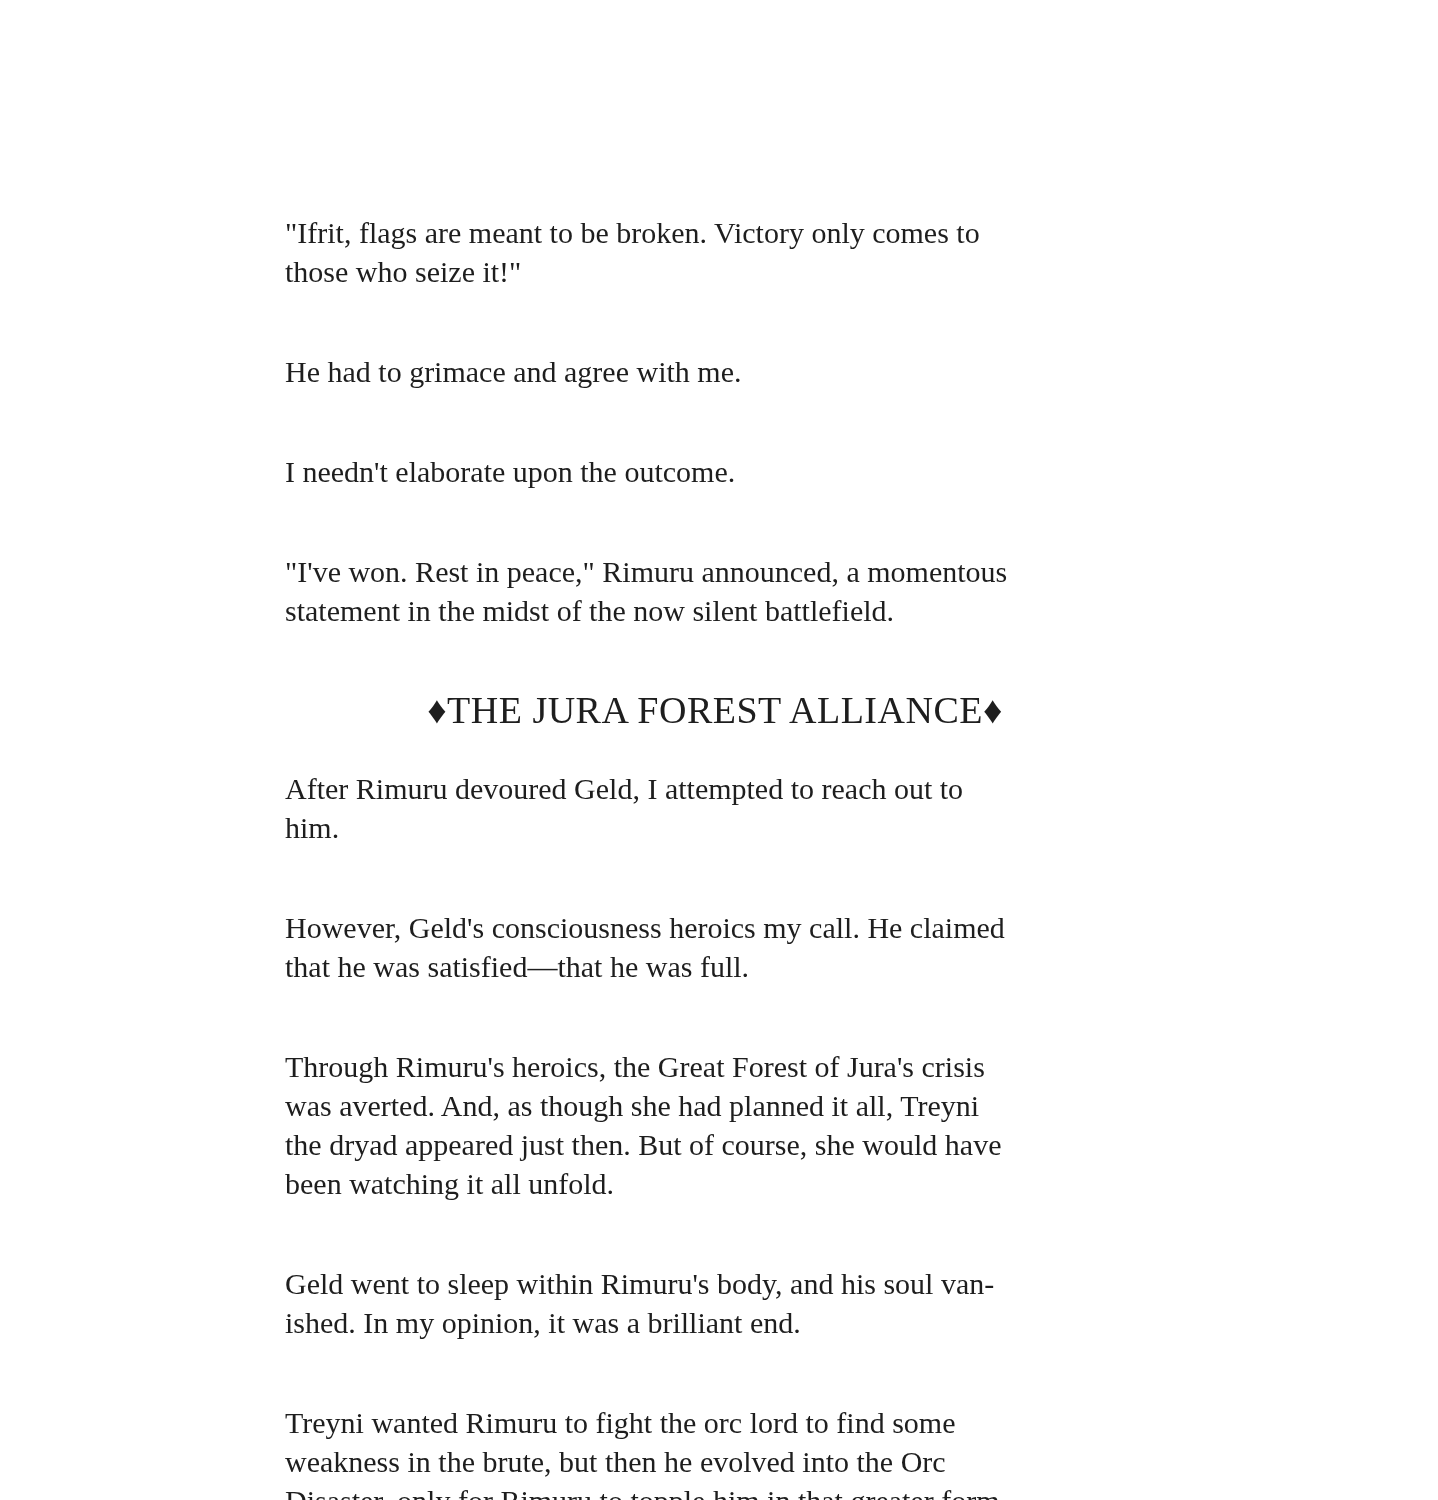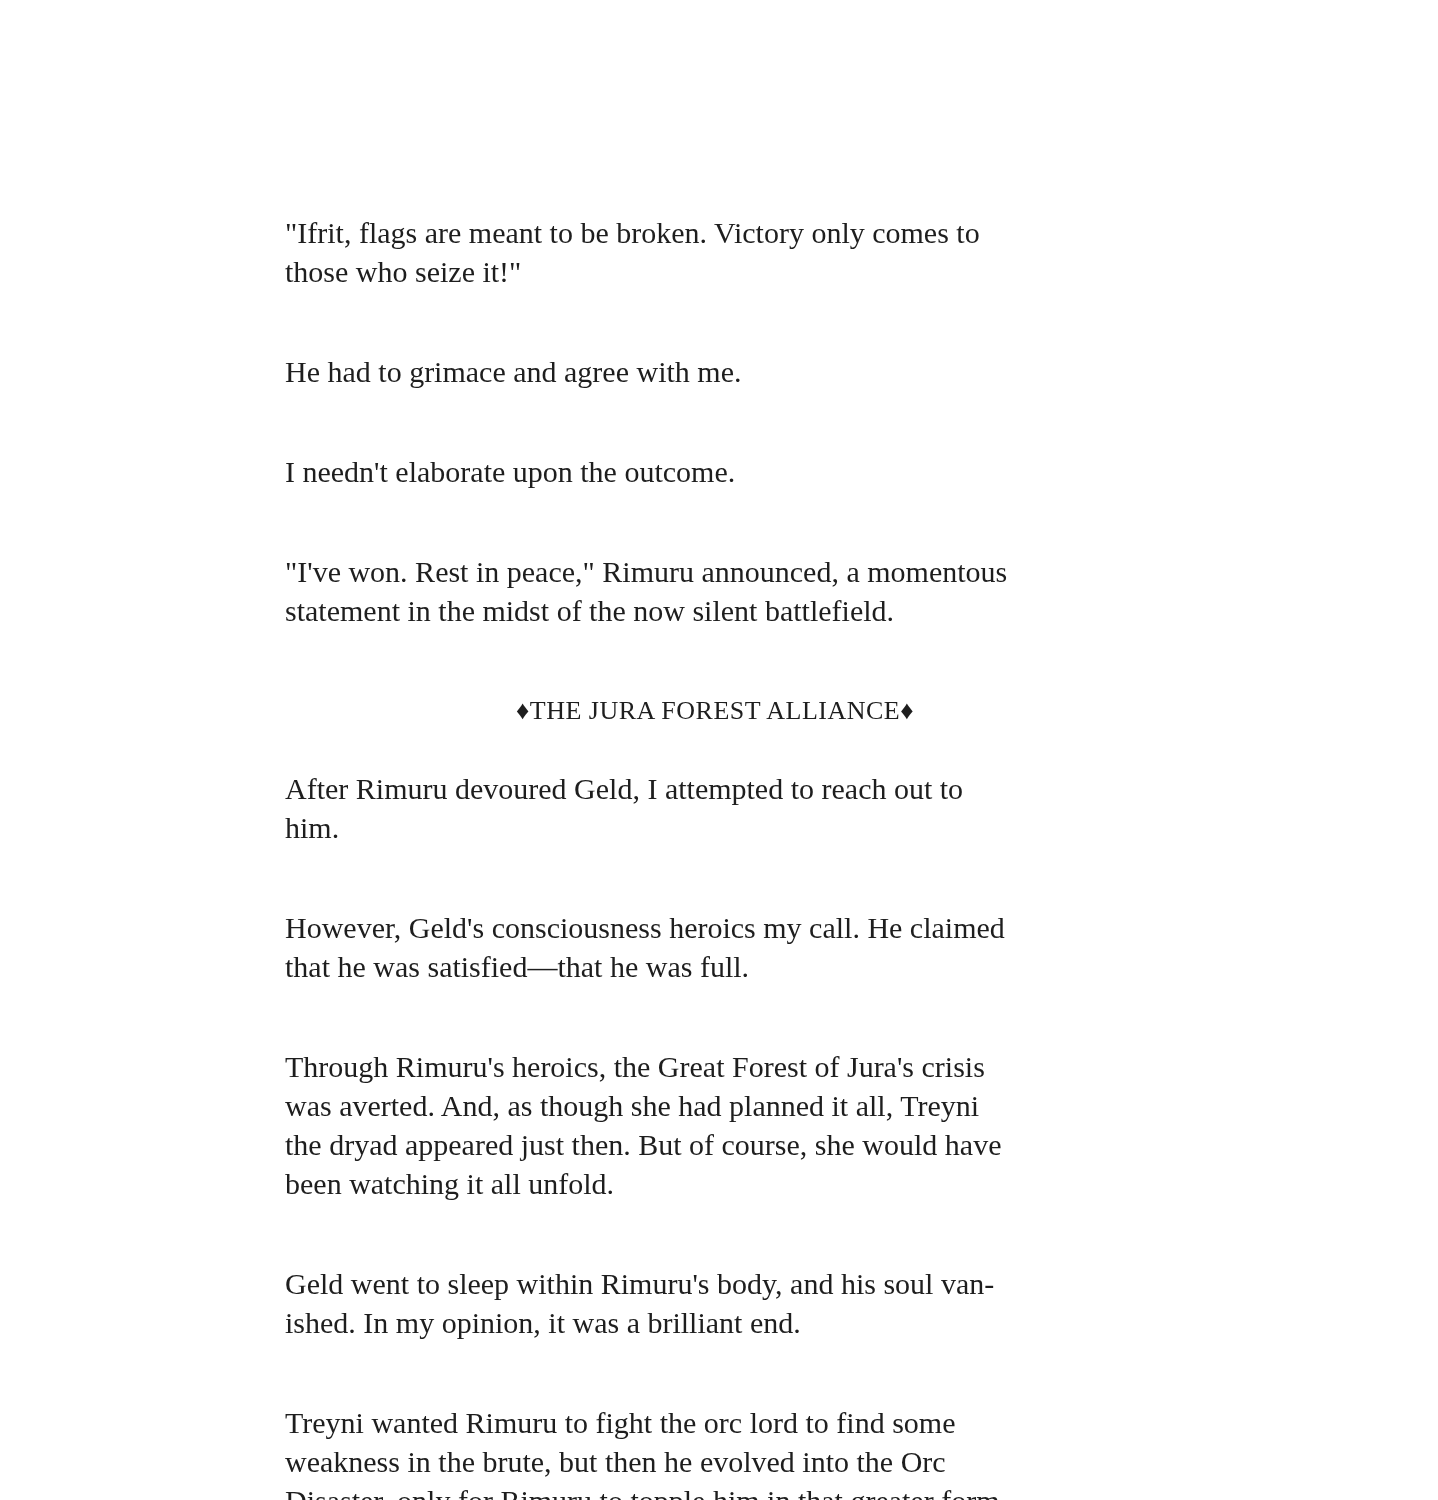--- a/index.html
+++ b/index.html
@@ -31,21 +31,21 @@
     text-align: left;
   }
   .block {
     margin: 0;
     white-space: pre-line; 
   }
   .block + .block {
     margin-top: 61px;
   }
   h2.block {
-    font-size: 26px;
+    font-size: 38px;
     font-weight: normal;
     text-align: center;
     letter-spacing: 0.5px;
     margin-top: 116px;
   }
   h2.block + .block {
     margin-top: 39px;
   }
 </style>
 </head>

